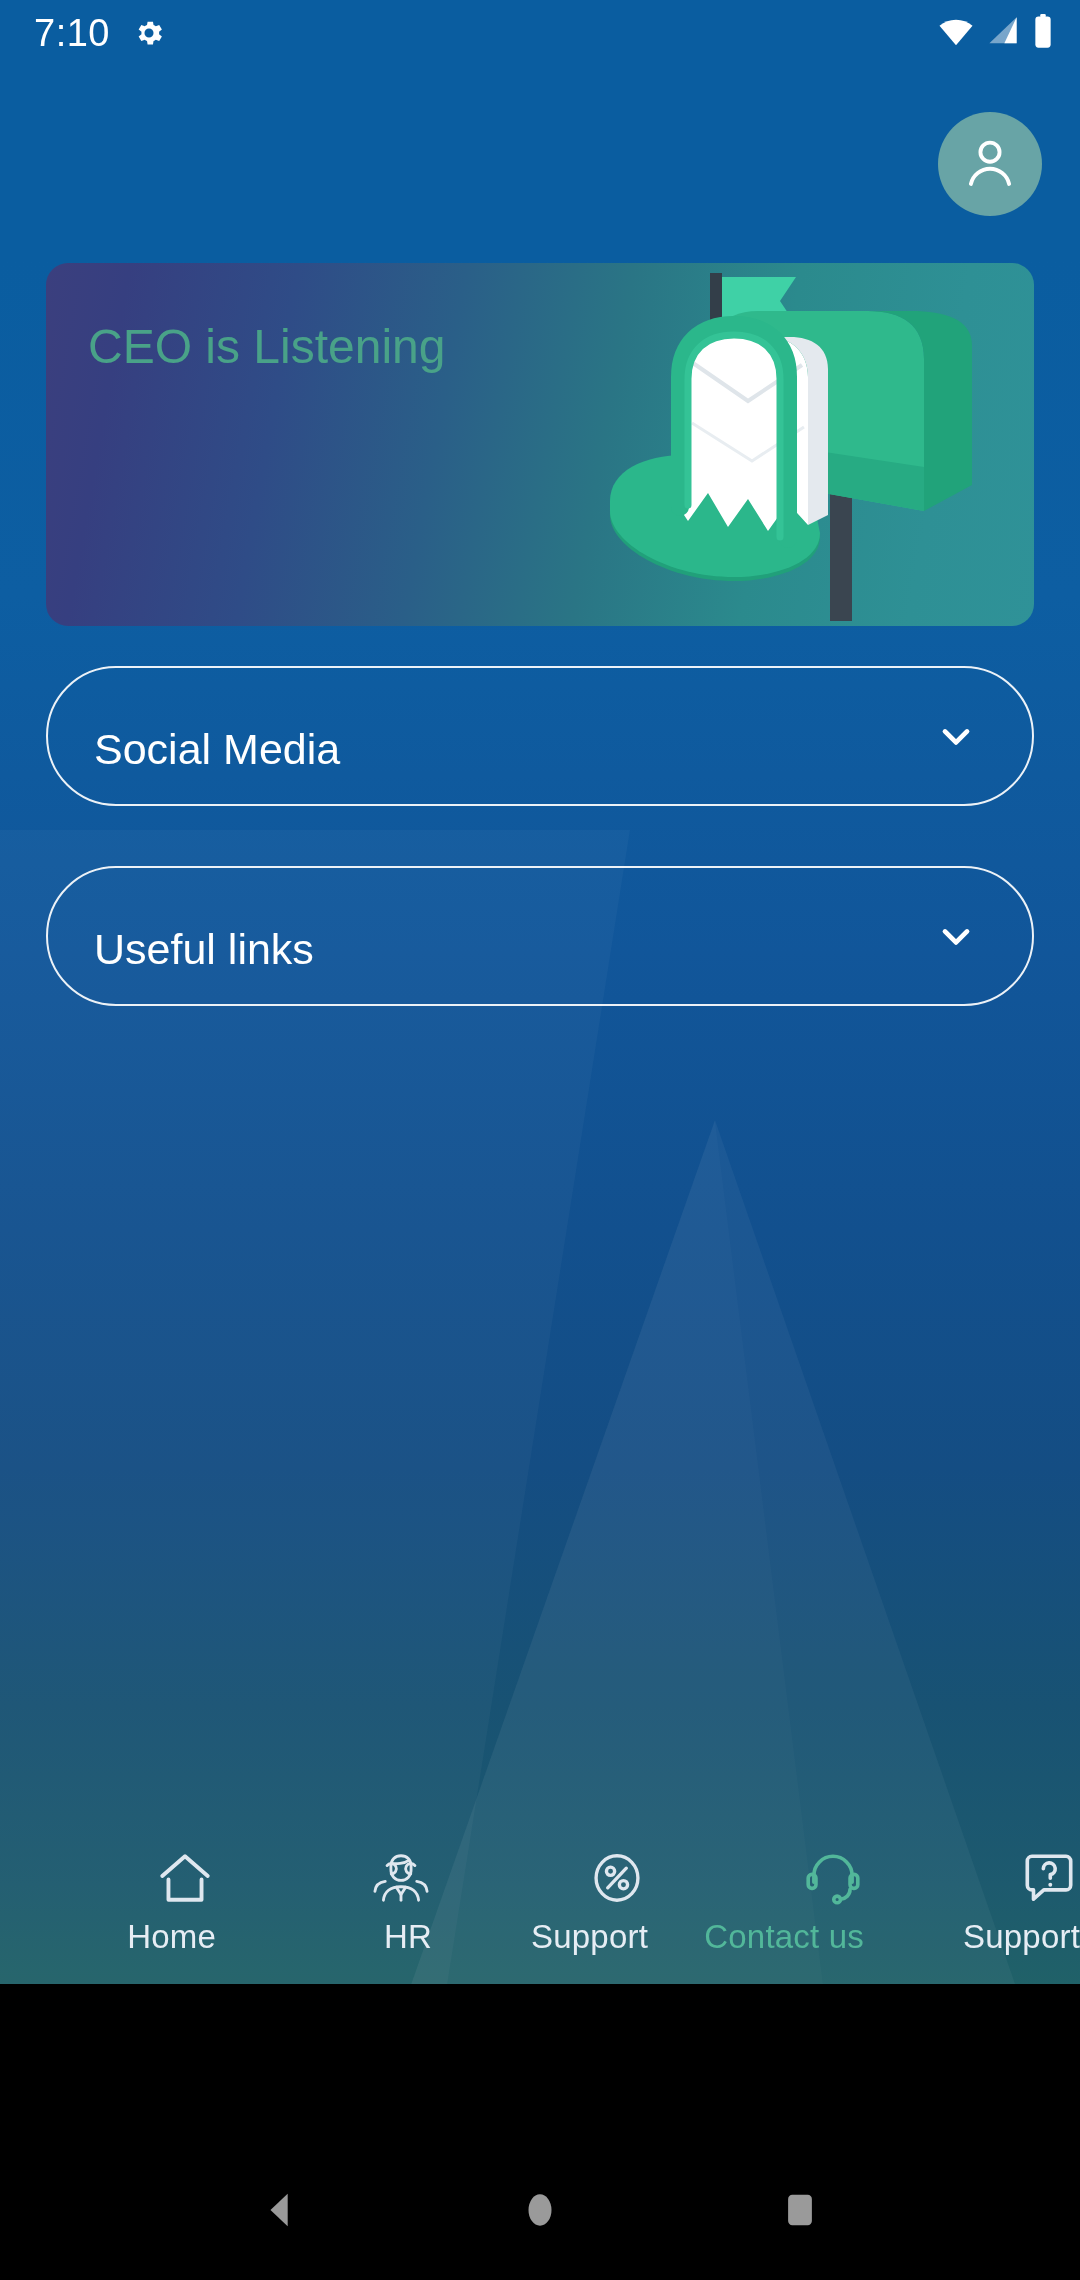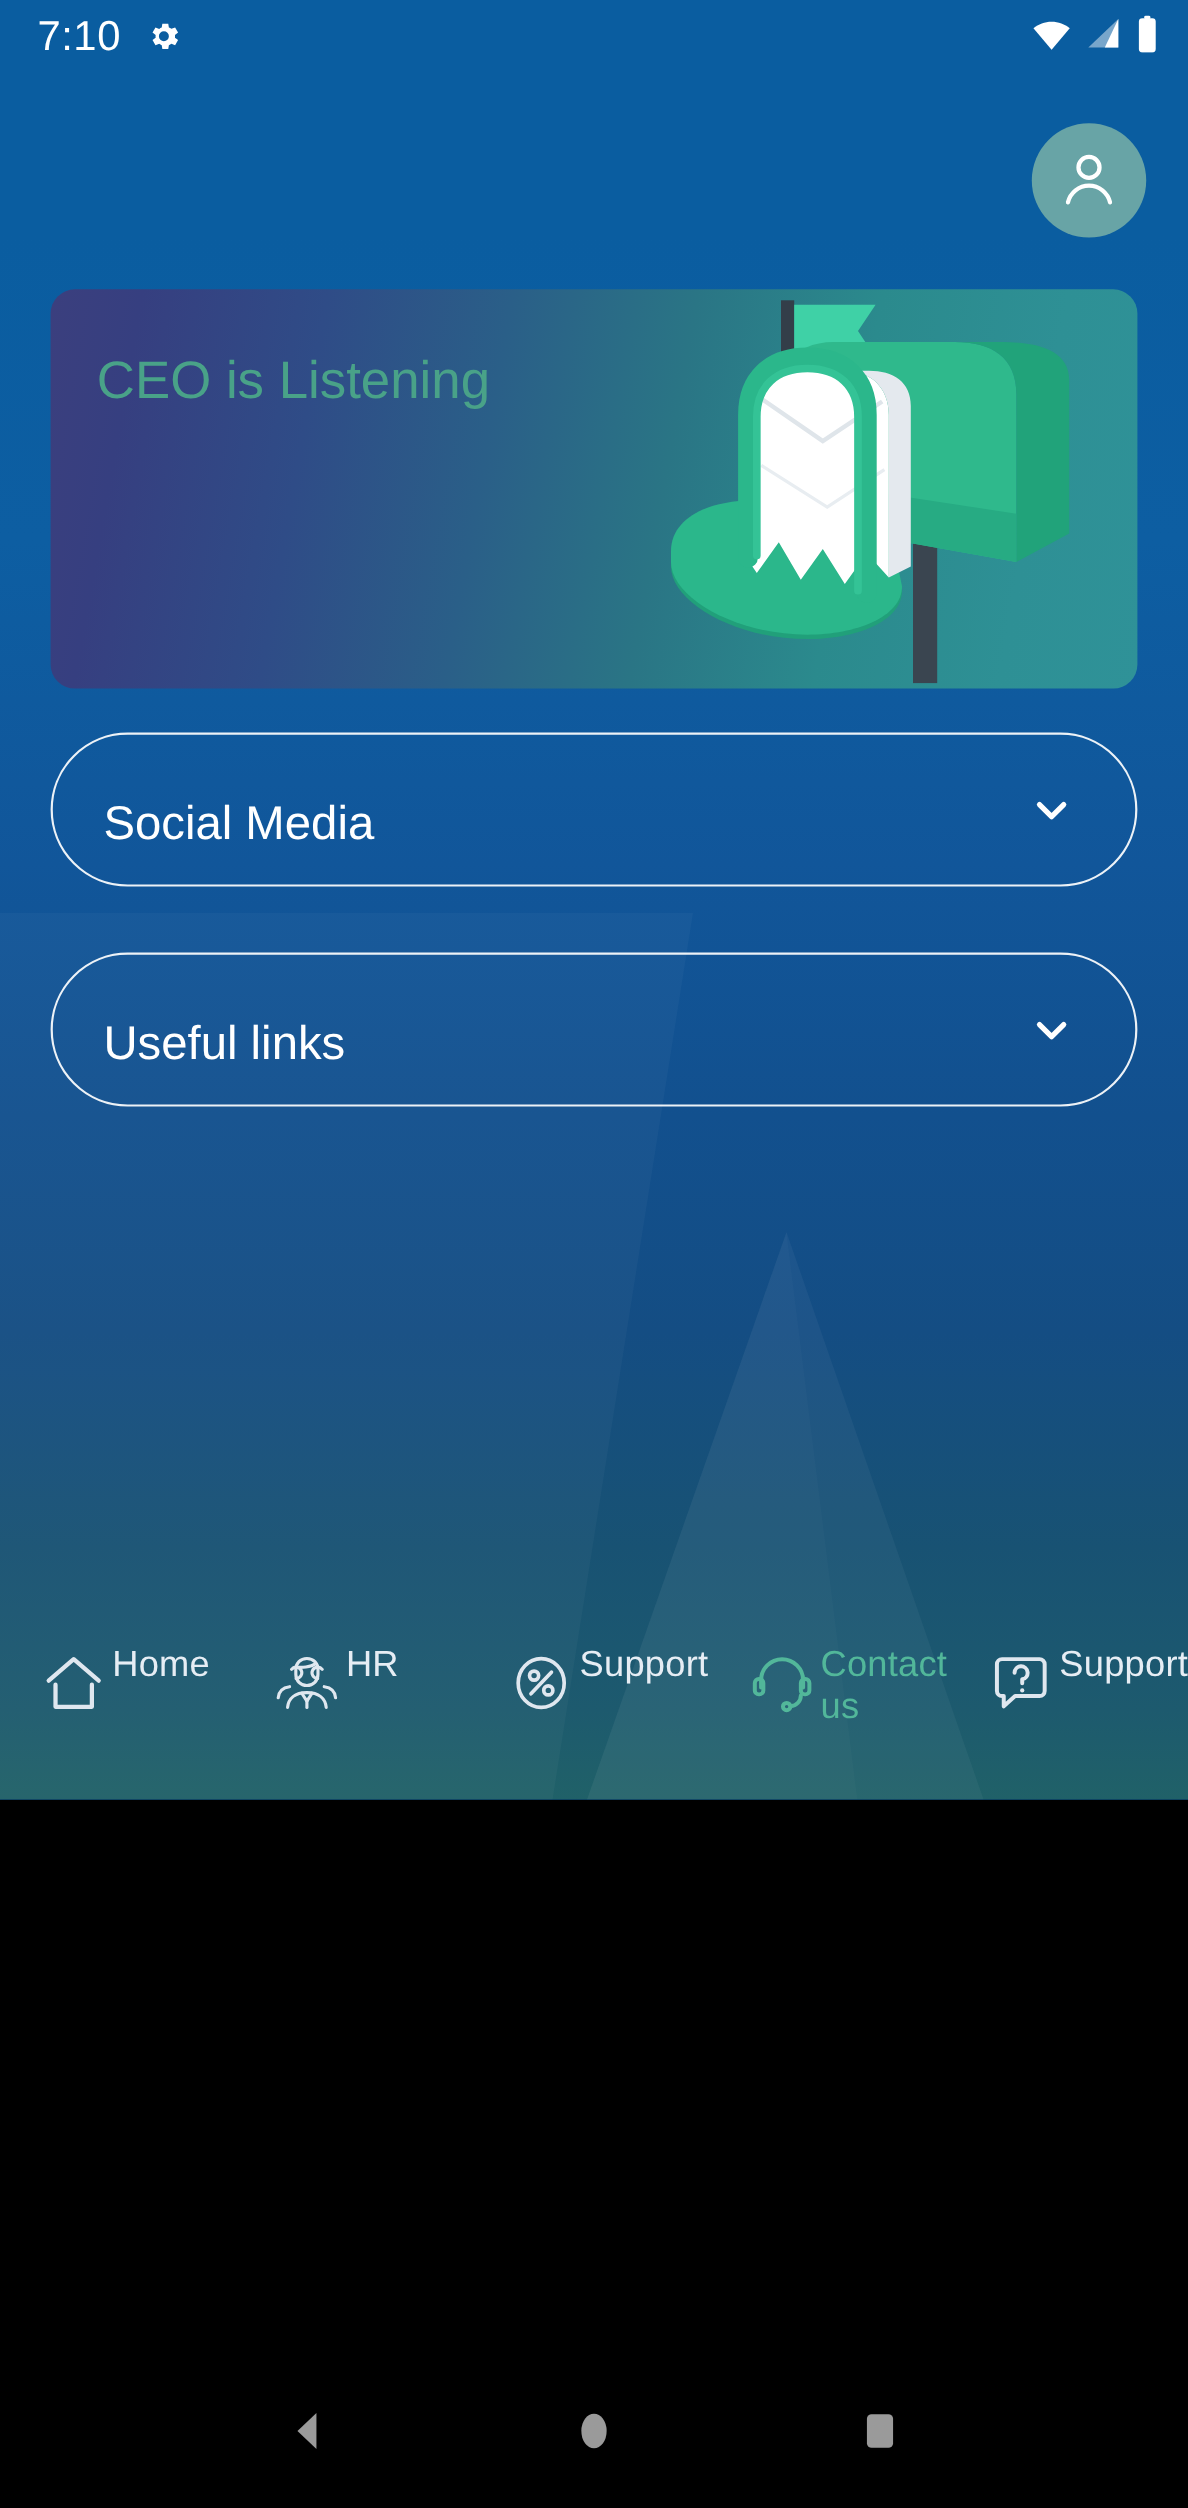--- a/index.html
+++ b/index.html
@@ -7,21 +7,21 @@
   body {
     font-family: "Liberation Sans", sans-serif;
     background:#000;
     overflow:hidden;
     position:relative;
   }
 
   
   #screen {
     position:absolute; left:0; top:0;
-    width:1080px; height:1636px;
+    width:1080px; height:1984px;
     background:#0a5da0;
     overflow:hidden;
   }
   
   #bg-wash {
     position:absolute; inset:0;
     background:linear-gradient(180deg,
       #0a5da0 0%,
       #0a5da0 13%,
       #0d5ea2 30%,
@@ -126,22 +126,22 @@
   .accordion-chevron { margin-left:auto; display:flex; align-items:center; }
 
   
   #bottomnav {
     position:absolute; left:0; bottom:0;
     width:1080px; height:150px;
     display:flex; align-items:flex-start;
     padding-top:8px;
   }
   .navitem {
-    flex:1; display:flex; flex-direction:row;
-    align-items:flex-start; gap:4px;margin-left:36px;
+    flex:1; display:flex; flex-direction:column;
+    align-items:flex-end; gap:4px;
   }
   .nav-icon { height:72px; display:flex; align-items:center; justify-content:center; }
   .nav-label { font-size:33px; font-weight:400; letter-spacing:0.2px; }
   .navitem.inactive .nav-label { color:#e6edf4; }
   .navitem.active   .nav-label { color:#52b79a; }
 
   
   #androidnav {
     position:absolute; left:0; top:2140px;
     width:1080px; height:140px;

